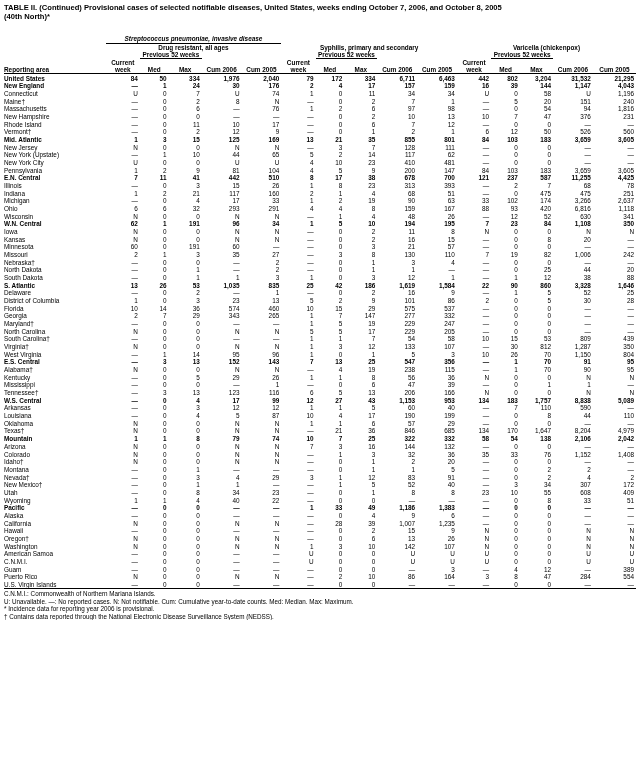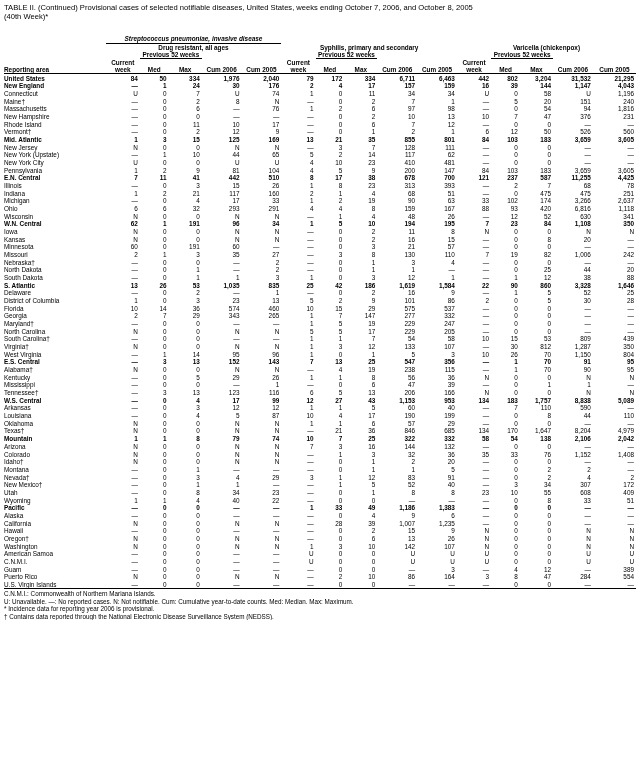--- a/index.html
+++ b/index.html
@@ -1,37 +1,37 @@
 <!DOCTYPE html>
 <html><head>
 <meta charset="utf-8">
 <style>
   html,body{margin:0;padding:0;background:#fff;}
   body{width:640px;font-family:"Liberation Sans",sans-serif;color:#000;}
   .page{width:640px;padding:2px 4px 0 4px;box-sizing:border-box;}
-  .title{font-size:7.6px;line-height:9.2px;font-weight:normal;margin:1px 0 14px 0;}
+  .title{font-size:7.6px;line-height:9.2px;font-weight:bold;margin:1px 0 14px 0;}
   table{border-collapse:collapse;width:632px;table-layout:fixed;}
   td,th{font-size:6.4px;line-height:7.3px;padding:0;margin:0;vertical-align:bottom;}
   .hdr td{font-weight:bold;text-align:center;vertical-align:bottom;}
   .hdr .lbl{text-align:left;}
   .ital{font-style:italic;}
   .b{font-weight:bold;}
   .num{text-align:right;padding-right:2px;}
   .lbl{text-align:left;padding-left:0;}
   .lbl.b{font-weight:bold;}
   .foot{font-size:6.3px;line-height:7.4px;margin-top:1px;}
   .rowline td{padding-top:0.2px;padding-bottom:0.2px;}
 </style>
 </head>
 <body>
 
 <div class="page">
   <div class="title">
     <span>TABLE II. (Continued) Provisional cases of selected notifiable diseases, United States, weeks ending October 7, 2006, and October 8, 2005</span><br>
-    <span>(40th Week)*</span>
+    <span>(40th North)*</span>
   </div>
 
   <table>
     <colgroup>
       <col style="width:92px">
       <col style="width:31px">
         <col style="width:26px">
         <col style="width:30px">
         <col style="width:36px">
         <col style="width:36px">

